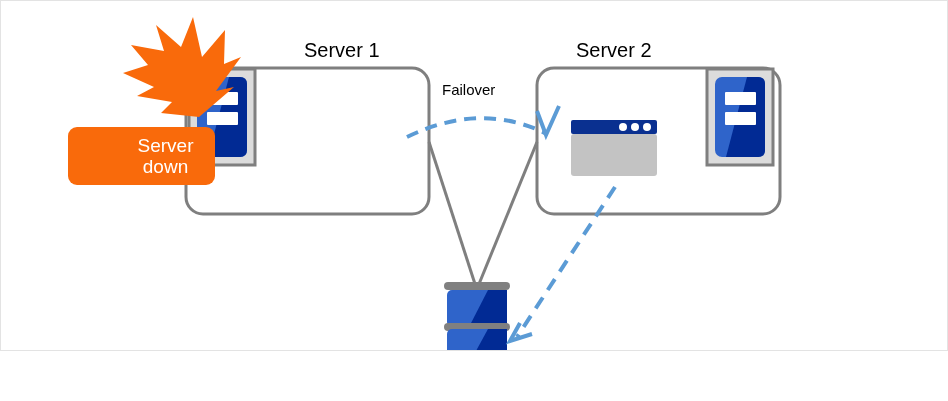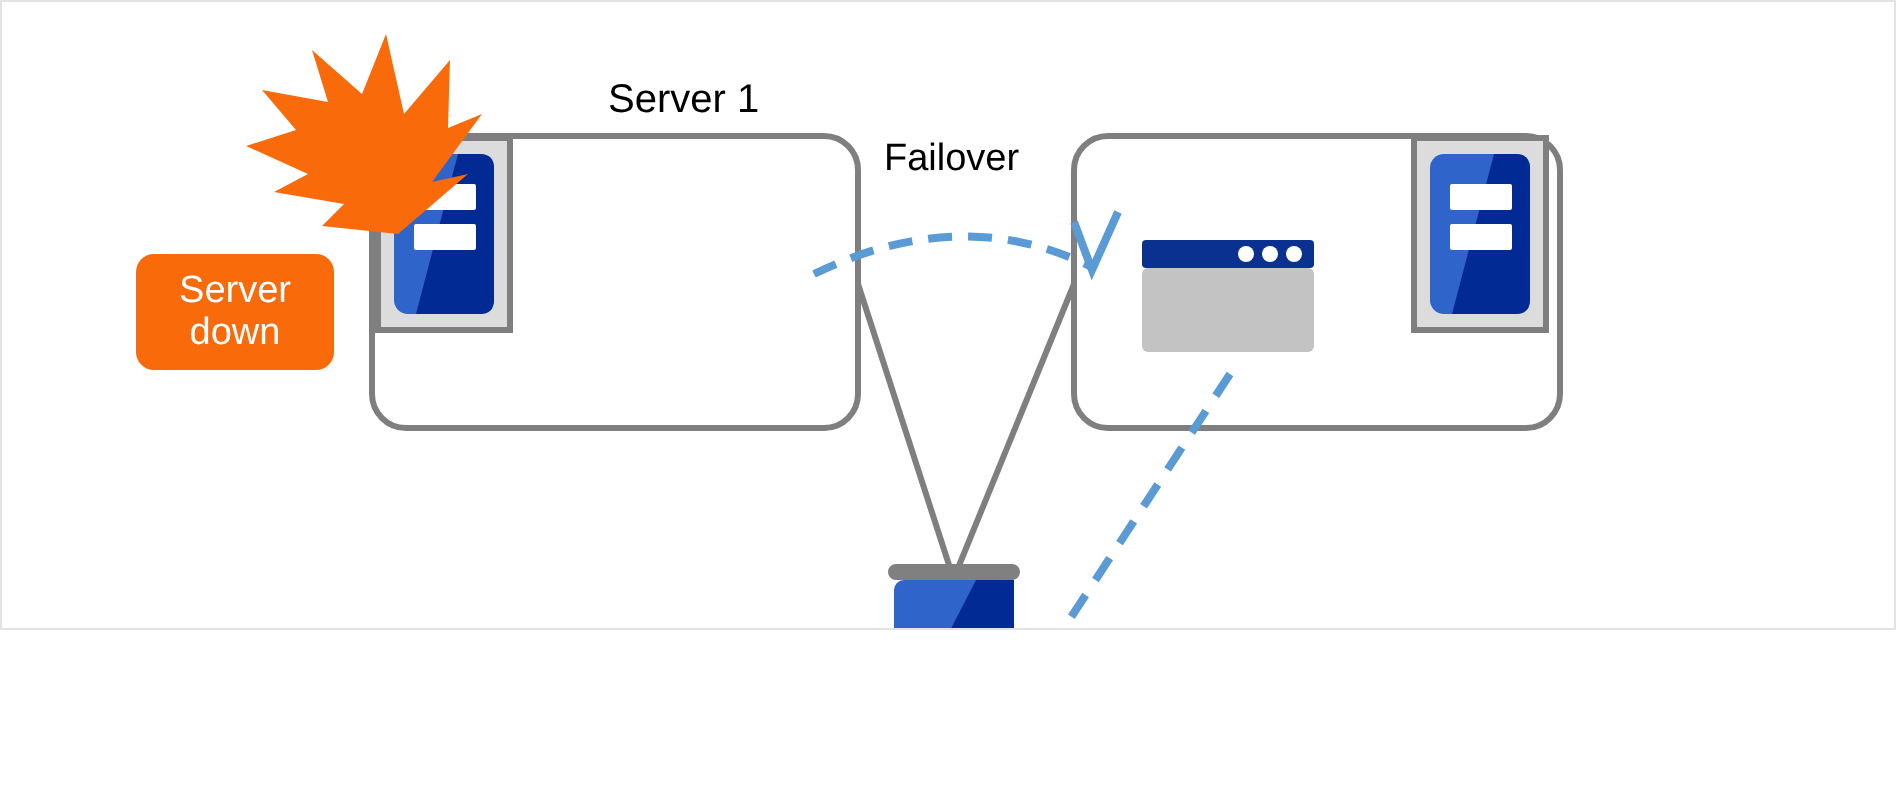--- a/index.html
+++ b/index.html
@@ -6,21 +6,21 @@
     margin: 0;
     padding: 0;
     background: #ffffff;
   }
   body {
     font-family: "Liberation Sans", sans-serif;
   }
   #canvas {
     position: relative;
     width: 948px;
-    height: 315px;
+    height: 351px;
     background: #ffffff;
     border: 1px solid #e3e3e3;
     box-sizing: border-box;
     overflow: hidden;
   }
   .svg-layer {
     position: absolute;
     left: 0;
     top: 0;
     width: 948px;
@@ -42,22 +42,22 @@
     top: 38px;
     font-size: 20px;
   }
   #app-a-label {
     left: 551px;
     top: 92px;
     font-size: 19px;
   }
   #failover-label {
     left: 441px;
-    top: 68px;
-    font-size: 19px;
+    top: 80px;
+    font-size: 15px;
   }
   #shared-disk-label {
     left: 421px;
     top: 367px;
     font-size: 19px;
   }
   #server-down-badge {
     position: absolute;
     left: 67px;
     top: 126px;
@@ -66,20 +66,21 @@
     background: #f96a0b;
     border-radius: 9px;
     color: #ffffff;
     font-size: 19px;
     line-height: 1.12;
     display: flex;
     flex-direction: column;
     align-items: center;
     justify-content: center;
     text-align: center;
+    padding-left: 48px;
   }
 </style>
 </head>
 <body>
 
 <div id="canvas">
 
   <svg class="svg-layer" viewBox="0 0 948 401">
     <defs>
       <linearGradient id="noop" x1="0" y1="0" x2="0" y2="0"></linearGradient>
@@ -154,20 +155,21 @@
     </g>
 
     <g>
       <path d="M 614 186 L 516 336" fill="none" stroke="#5b9bd5" stroke-width="4" stroke-dasharray="13,9" stroke-linecap="butt"></path>
       <path d="M 531 333 L 509 340 L 519 322" fill="none" stroke="#5b9bd5" stroke-width="4" stroke-linecap="butt" stroke-linejoin="miter"></path>
     </g>
   </svg>
 
   <div class="label" id="server1-title">Server 1</div>
 
+  <div class="label" id="server2-title">Server 2</div>
 
 
   <div class="label" id="failover-label">Failover</div>
 
 
   <div id="server-down-badge">
     <span>Server</span>
     <span>down</span>
   </div>
 

